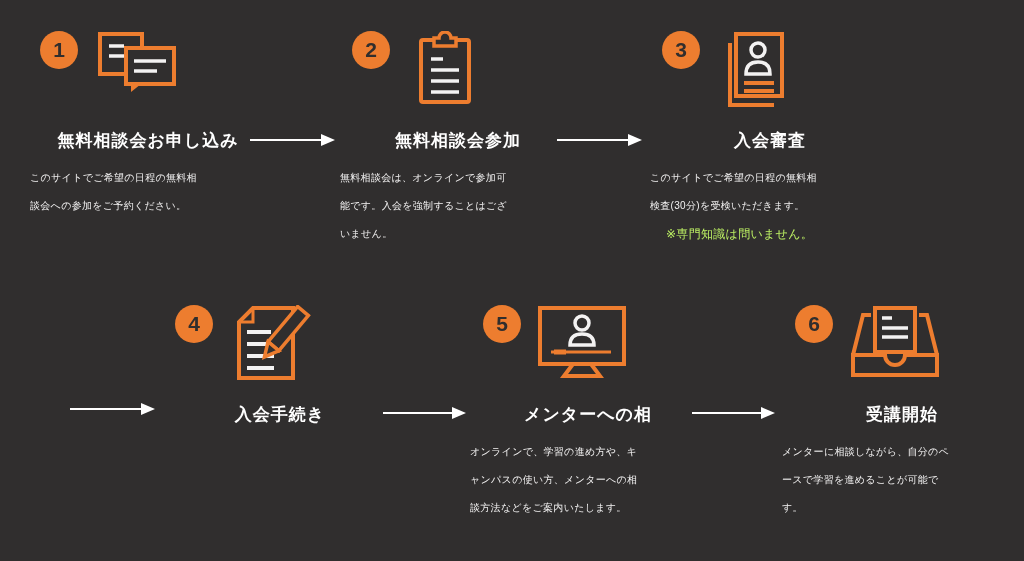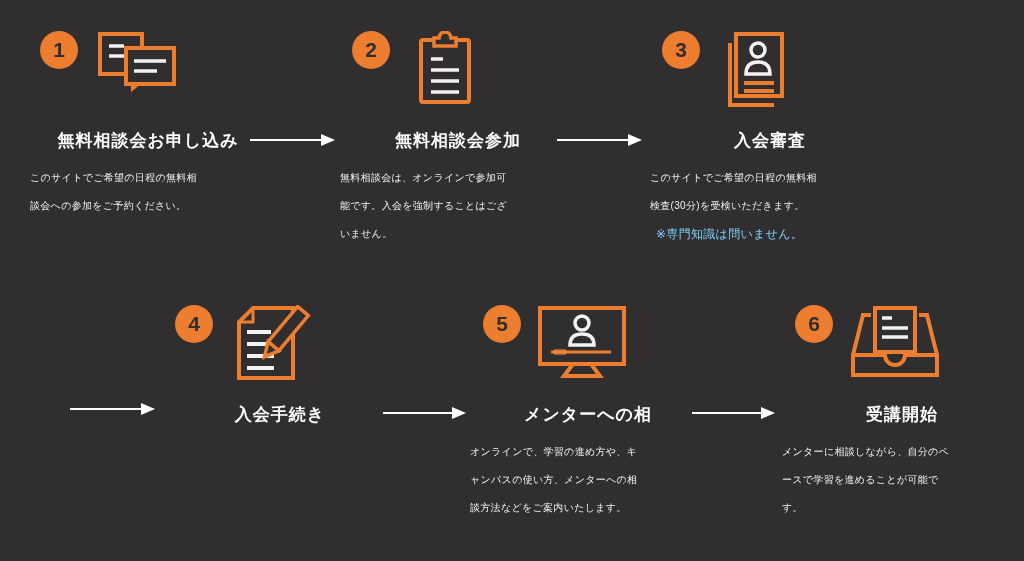--- a/index.html
+++ b/index.html
@@ -18,21 +18,21 @@
   }
   .step-title{
     margin:14px 0 12px 0;color:#FFFFFF;font-size:17px;font-weight:bold;
     text-align:center;letter-spacing:1px;line-height:22px;
   }
   .step-desc{
     margin:0;color:#F3F2F2;font-size:10px;line-height:28px;
     letter-spacing:0.3px;white-space:pre-line;
   }
   .step-note{
-    margin:5px 0 0 6px;color:#7dd3fc;font-size:12px;line-height:18px;
+    margin:5px 0 0 16px;color:#bef264;font-size:12px;line-height:18px;
     letter-spacing:0.3px;
   }
   .arrow{position:absolute;height:2px;background:#FFFFFF;}
   .arrow::after{
     content:"";position:absolute;right:-3px;top:-5px;width:0;height:0;
     border-left:14px solid #FFFFFF;border-top:6px solid transparent;border-bottom:6px solid transparent;
   }
   .icon svg{display:block;}
 </style>
 </head>

